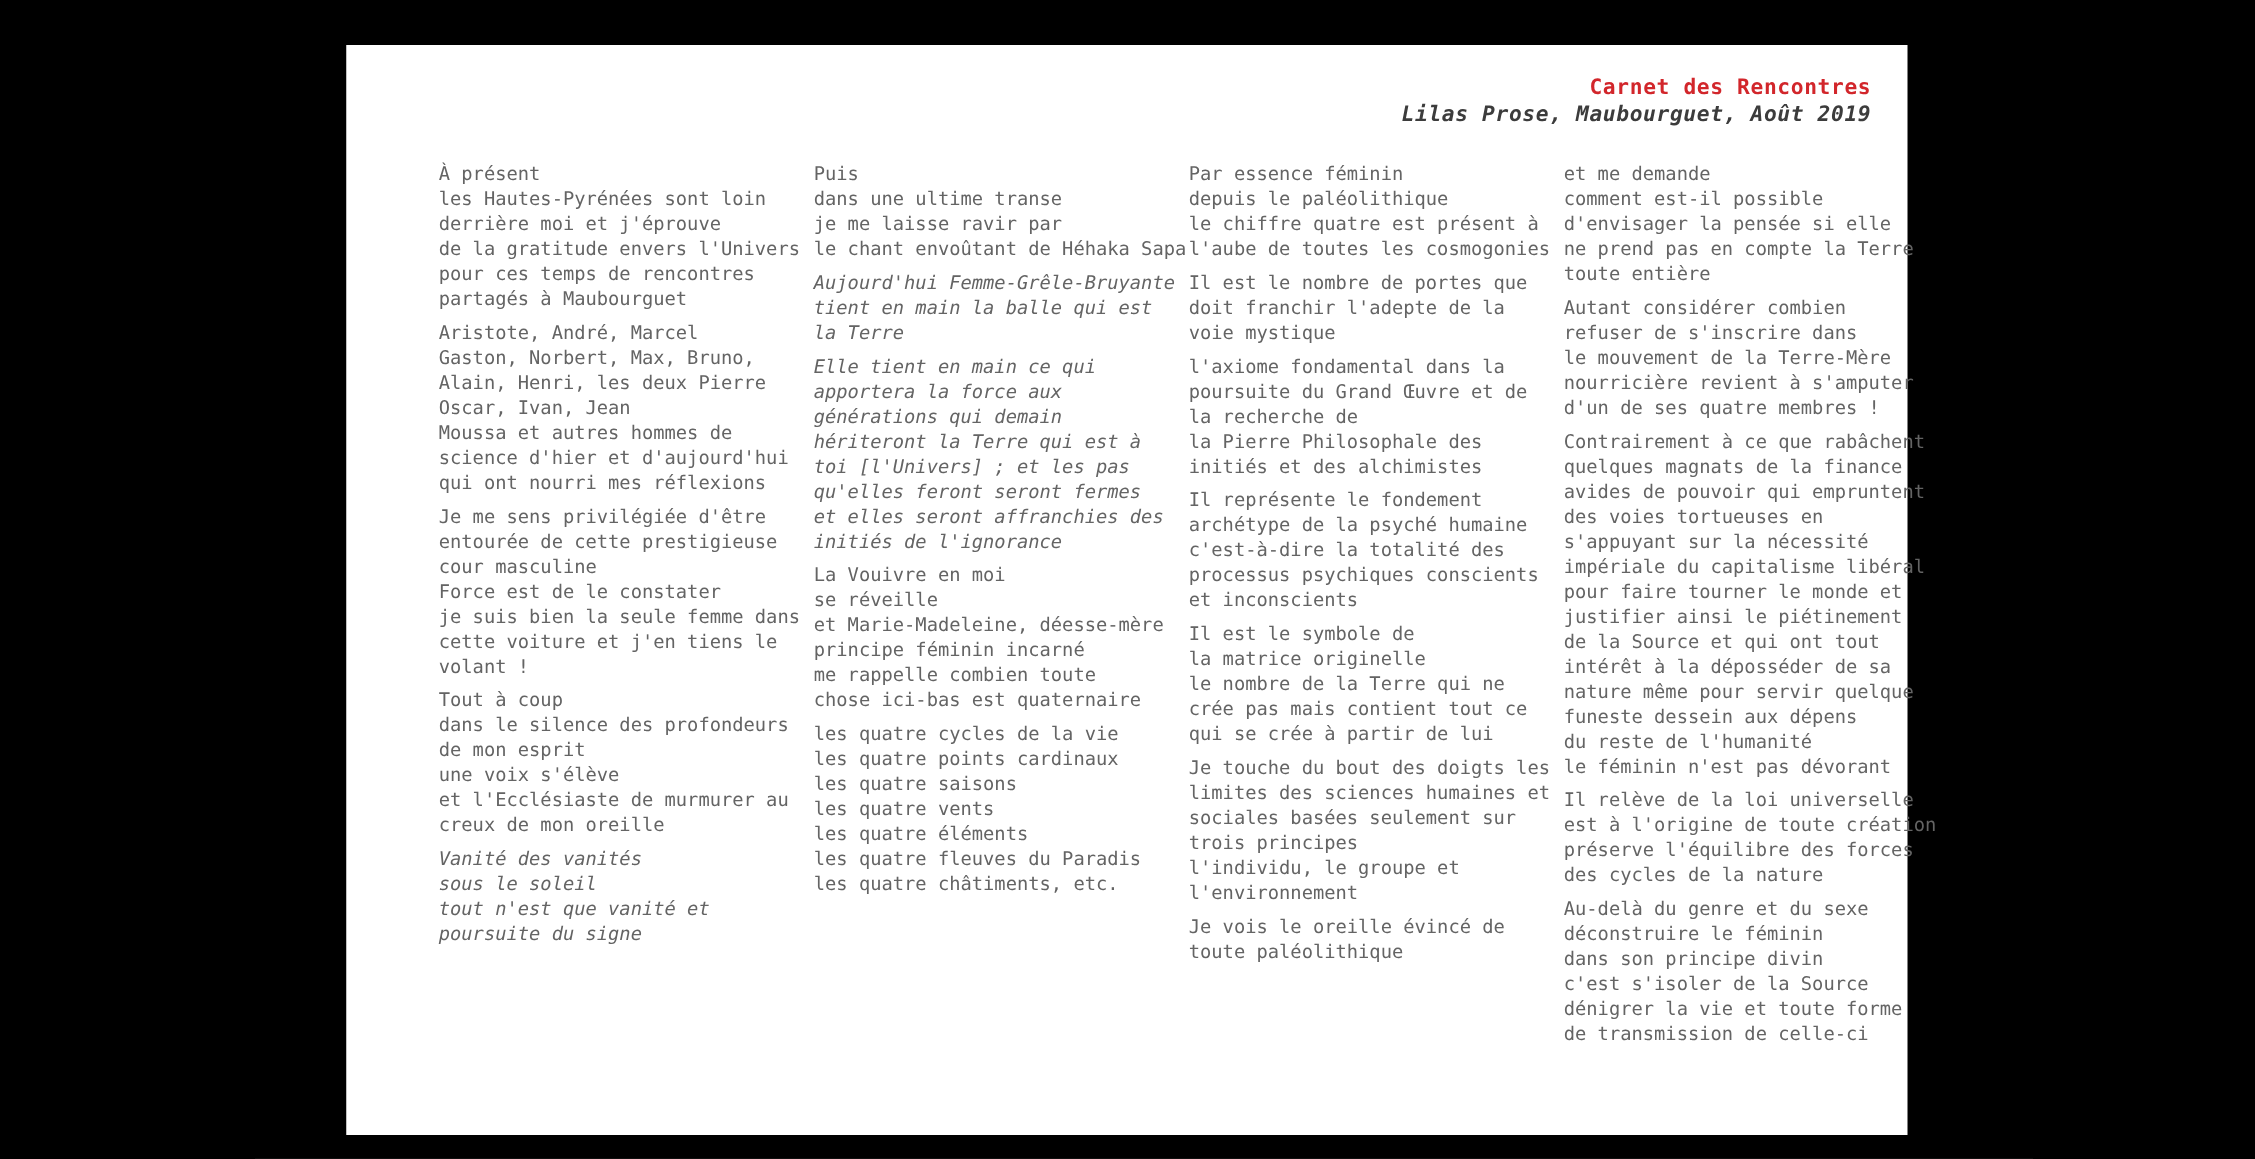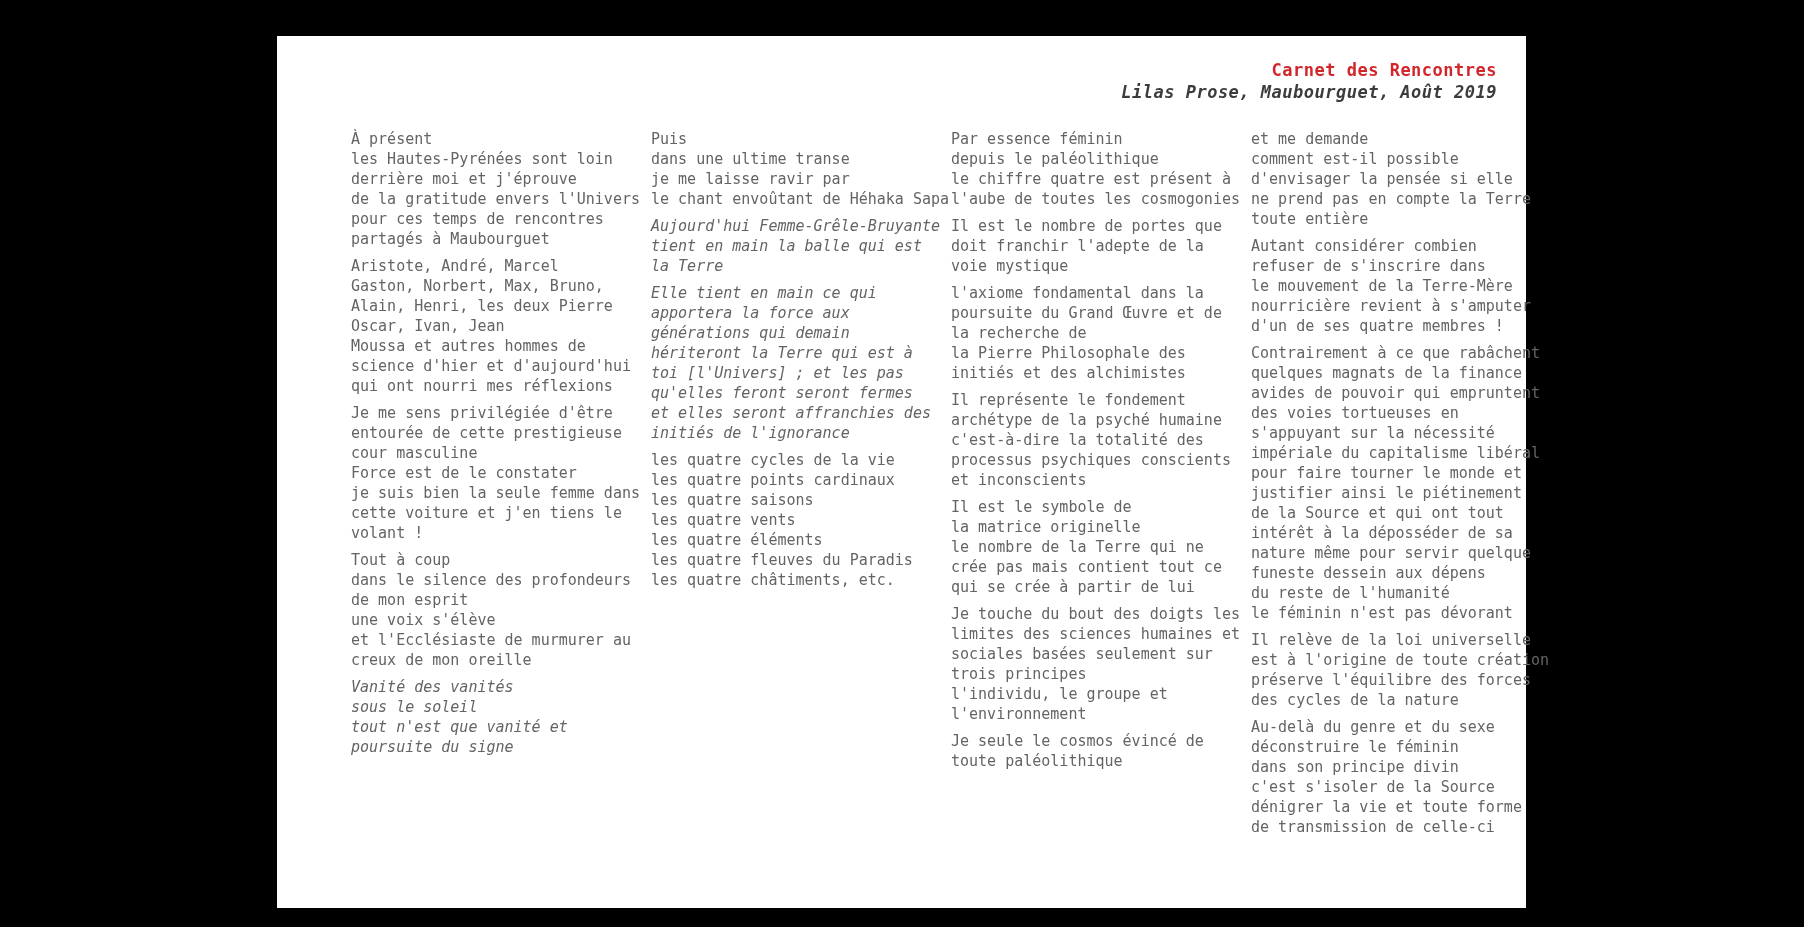--- a/index.html
+++ b/index.html
@@ -136,20 +136,28 @@
           <div class="line">Elle tient en main ce qui</div>
           <div class="line">apportera la force aux</div>
           <div class="line">générations qui demain</div>
           <div class="line">hériteront la Terre qui est à</div>
           <div class="line">toi [l'Univers] ; et les pas</div>
           <div class="line">qu'elles feront seront fermes</div>
           <div class="line">et elles seront affranchies des</div>
           <div class="line">initiés de l'ignorance</div>
         </div>
         <div class="stanza">
+          <div class="line">La Vouivre en moi</div>
+          <div class="line">se réveille</div>
+          <div class="line">et Marie-Madeleine, déesse-mère</div>
+          <div class="line">principe féminin incarné</div>
+          <div class="line">me rappelle combien toute</div>
+          <div class="line">chose ici-bas est quaternaire</div>
+        </div>
+        <div class="stanza">
           <div class="line">les quatre cycles de la vie</div>
           <div class="line">les quatre points cardinaux</div>
           <div class="line">les quatre saisons</div>
           <div class="line">les quatre vents</div>
           <div class="line">les quatre éléments</div>
           <div class="line">les quatre fleuves du Paradis</div>
           <div class="line">les quatre châtiments, etc.</div>
         </div>
       </div>
     <div class="col">
@@ -187,21 +195,21 @@
         </div>
         <div class="stanza">
           <div class="line">Je touche du bout des doigts les</div>
           <div class="line">limites des sciences humaines et</div>
           <div class="line">sociales basées seulement sur</div>
           <div class="line">trois principes</div>
           <div class="line">l'individu, le groupe et</div>
           <div class="line">l'environnement</div>
         </div>
         <div class="stanza">
-          <div class="line">Je seule le cosmos évincé de</div>
+          <div class="line">Je vois le oreille évincé de</div>
           <div class="line">toute paléolithique</div>
         </div>
       </div>
     <div class="col">
         <div class="stanza">
           <div class="line">et me demande</div>
           <div class="line">comment est-il possible</div>
           <div class="line">d'envisager la pensée si elle</div>
           <div class="line">ne prend pas en compte la Terre</div>
           <div class="line">toute entière</div>

